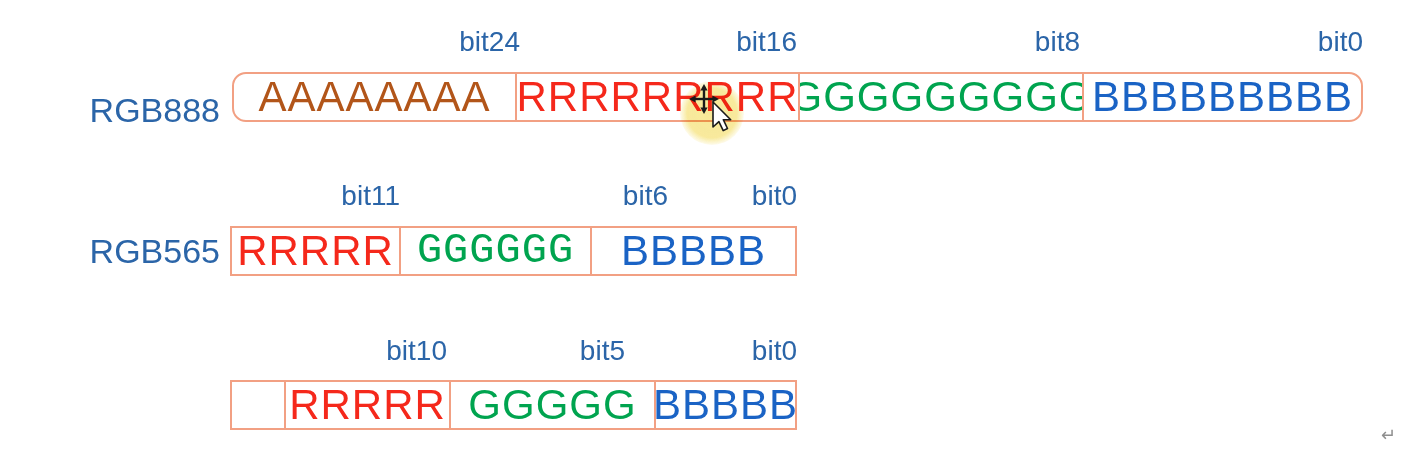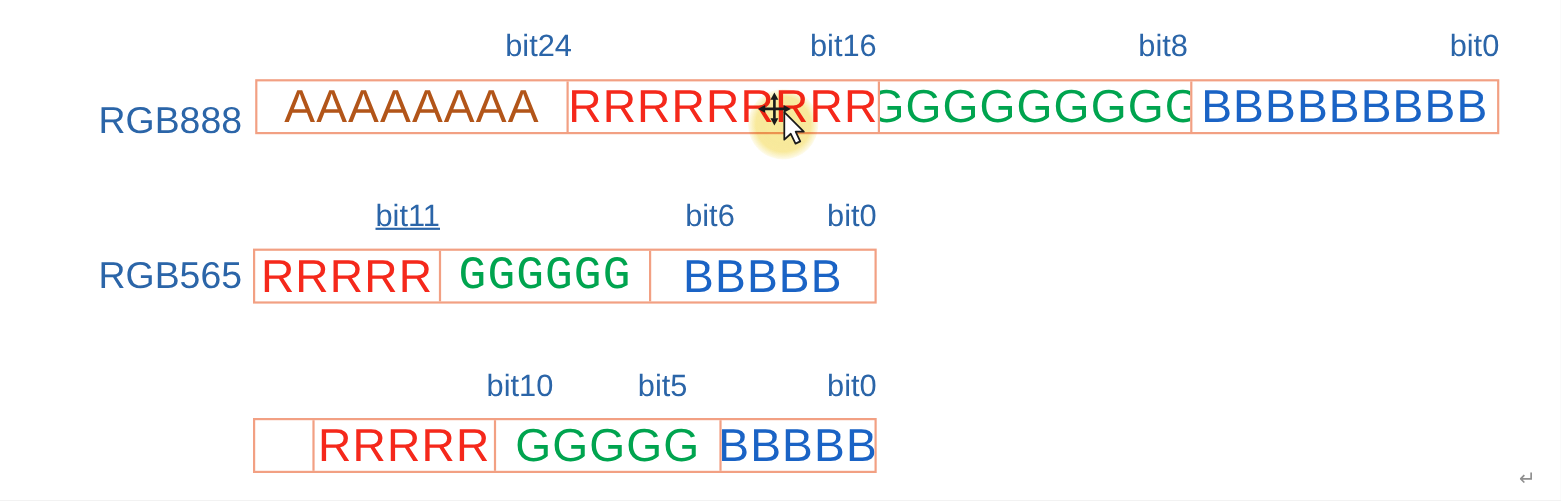--- a/index.html
+++ b/index.html
@@ -45,40 +45,40 @@
 
 <div class="stage">
 
   <div class="bit-label" style="top:27px; right:899px;margin-left:13px;">bit24</div>
   <div class="bit-label" style="top:27px; right:622px;">bit16</div>
   <div class="bit-label" style="top:27px; right:339px;">bit8</div>
   <div class="bit-label" style="top:27px; right:56px;">bit0</div>
 
   <div class="row-label" style="top:91px; right:1199px;">RGB888</div>
 
-  <div class="bitbox" style="left:232px; top:72px; width:1131px;">
+  <div class="bitbox" style="left:232px; top:72px; width:1131px;border-radius:14px;">
     <div class="cell c-a" style="width:281px;">AAAAAAAA</div>
     <div class="cell c-r" style="width:283px;">RRRRRRRRR</div>
     <div class="cell c-g" style="width:284px;">GGGGGGGGG</div>
     <div class="cell c-b" style="flex:1;">BBBBBBBBB</div>
   </div>
 
-  <div class="bit-label" style="top:181px; right:1019px;text-decoration:underline;">bit11</div>
+  <div class="bit-label" style="top:181px; right:1019px;">bit11</div>
   <div class="bit-label" style="top:181px; right:751px;margin-left:14px;">bit6</div>
   <div class="bit-label" style="top:181px; right:622px;">bit0</div>
 
   <div class="row-label" style="top:232px; right:1199px;">RGB565</div>
 
   <div class="bitbox" style="left:230px; top:226px; width:567px;">
     <div class="cell c-r" style="width:167px;">RRRRR</div>
     <div class="cell c-g" style="width:191px;font-family:Liberation Mono, monospace;">GGGGGG</div>
     <div class="cell c-b" style="flex:1;">BBBBB</div>
   </div>
 
-  <div class="bit-label" style="top:336px; right:916px;">bit10</div>
+  <div class="bit-label" style="top:336px; right:972px;">bit10</div>
   <div class="bit-label" style="top:336px; right:794px;">bit5</div>
   <div class="bit-label" style="top:336px; right:622px;">bit0</div>
 
 
   <div class="bitbox" style="left:230px; top:380px; width:567px;">
     <div class="cell" style="width:52px;"></div>
     <div class="cell c-r" style="width:165px;">RRRRR</div>
     <div class="cell c-g" style="width:205px;">GGGGG</div>
     <div class="cell c-b" style="flex:1;">BBBBB</div>
   </div>

